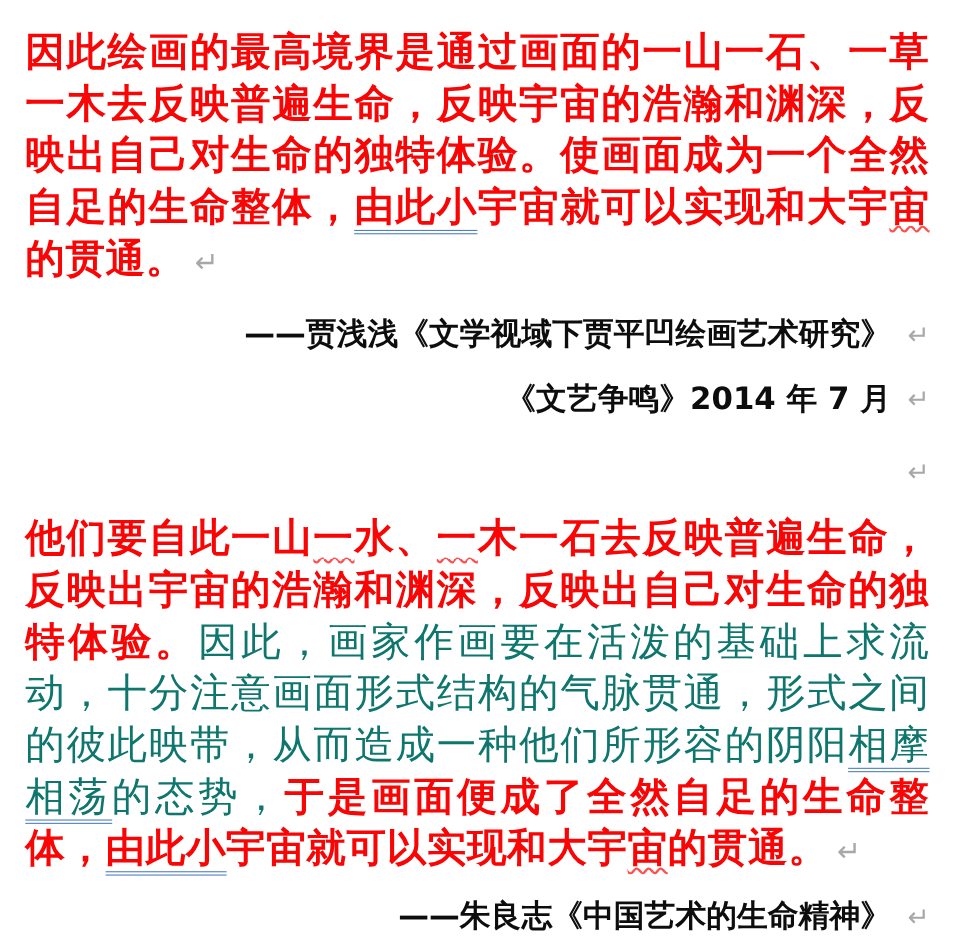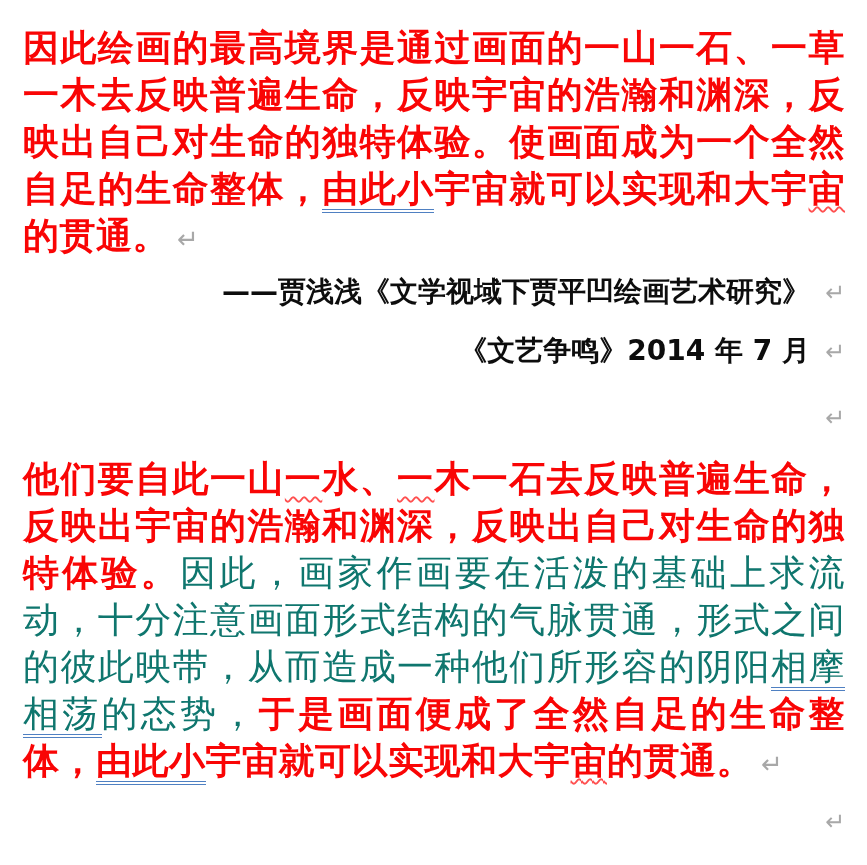--- a/index.html
+++ b/index.html
@@ -47,22 +47,22 @@
     align-items: baseline;
     font-size: 28px;
     font-weight: 700;
     color: #0d0d0d;
     line-height: 34px;
     white-space: nowrap;
   }
   .cite-line .pilcrow { width: 26px; text-align: right; margin-left: 9px; font-size: 24px; }
   
   .p1      { margin-top: 0; }
-  .cite1a  { margin-top: 12px; }
-  .cite1b  { margin-top: 24px; }
+  .cite1a  { margin-top: 24px; }
+  .cite1b  { margin-top: 24px; align-items: center; }
   .empty-line { margin-top: 32px; }
   .p2      { margin-top: 20px; }
   .cite2a  { margin-top: 17px; }
 </style>
 </head>
 <body>
 
 <div class="page">
 
   <p class="para p1"><span class="seg-red">因此绘画的最高境界是通过画面的一山一石、一草一木去反映普遍生命，反映宇宙的浩瀚和渊深，反映出自己对生命的独特体验。使画面成为一个全然自足的生命整体，</span><span class="seg-red u-blue">由此小</span><span class="seg-red">宇宙就可以实现和大宇</span><span class="seg-red u-wavy">宙</span><span class="seg-red">的贯通。</span><span class="pilcrow">↵</span></p>
@@ -76,16 +76,17 @@
     <span class="pilcrow">↵</span>
   </div>
 
   <div class="cite-line empty-line">
     <span class="pilcrow">↵</span>
   </div>
 
   <p class="para p2"><span class="seg-red">他们要自此一山</span><span class="seg-red u-wavy">一</span><span class="seg-red">水、</span><span class="seg-red u-wavy">一</span><span class="seg-red">木一石去反映普遍生命，反映出宇宙的浩瀚和渊深，反映出自己对生命的独特体验。</span><span class="seg-black">因此，画家作画要在活泼的基础上求流动，十分注意画面形式结构的气脉贯通，形式之间的彼此映带，从而造成一种他们所形容的阴阳</span><span class="seg-black u-blue">相摩相荡</span><span class="seg-black">的态势，</span><span class="seg-red">于是画面便成了全然自足的生命整体，</span><span class="seg-red u-blue">由此小</span><span class="seg-red">宇宙就可以实现和大宇</span><span class="seg-red u-wavy">宙</span><span class="seg-red">的贯通。</span><span class="pilcrow">↵</span></p>
 
   <div class="cite-line cite2a">
+    <span>——朱良志《中国艺术的生命精神》</span>
     <span class="pilcrow">↵</span>
   </div>
 
 </div>
 
 </body></html>

